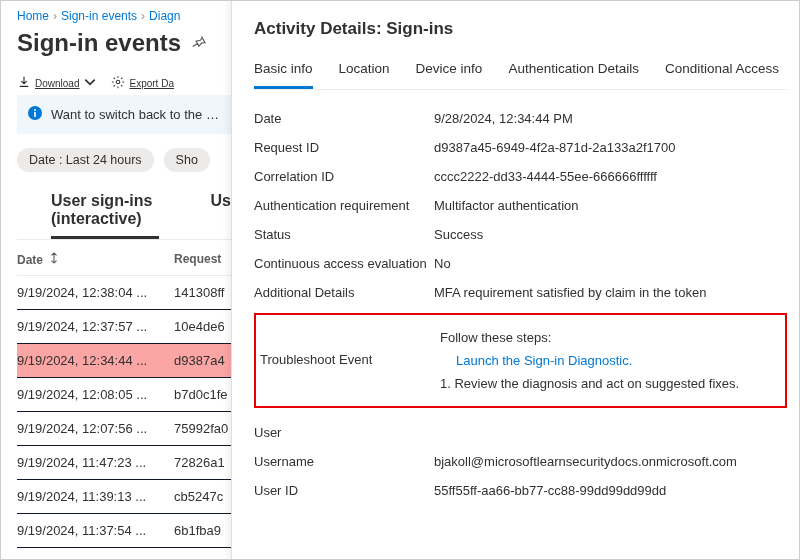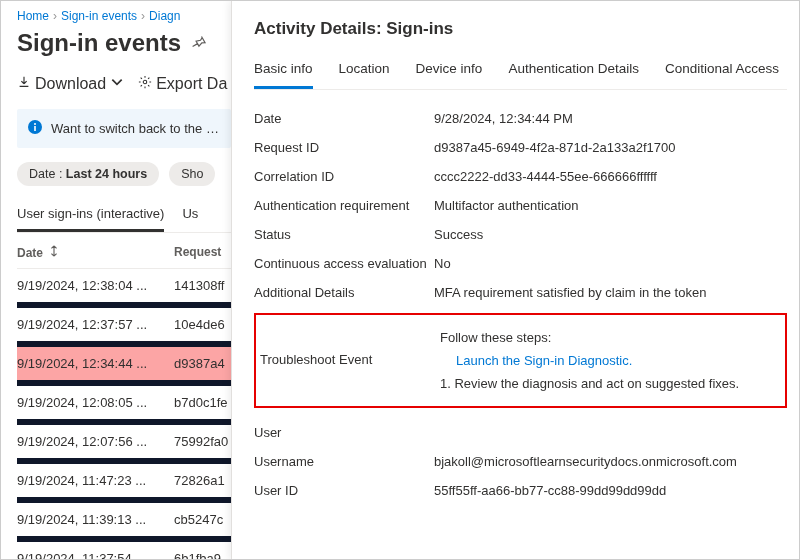--- a/index.html
+++ b/index.html
@@ -4,38 +4,38 @@
 <style>
 * { box-sizing: border-box; margin: 0; padding: 0; }
 body { font-family: "Segoe UI", -apple-system, sans-serif; font-size: 13px; color: #323130; background: #fff; width: 800px; height: 560px; overflow: hidden; position: relative; border: 1px solid #ccc; }
 a { color: #0078d4; text-decoration: none; }
 .left-panel { position: absolute; left: 0; top: 0; width: 230px; height: 560px; padding: 8px 0 0 16px; }
 .breadcrumb { font-size: 12px; padding-bottom: 6px; display: flex; gap: 4px; align-items: center; }
 .breadcrumb span.sep { color: #999; }
 .page-title-row { display: flex; align-items: center; gap: 10px; margin-bottom: 18px; }
 .page-title { font-size: 24px; font-weight: 600; }
 .pin-icon svg { width: 16px; height: 16px; }
-.toolbar { display: flex; gap: 14px; font-size: 16px; color: #323130; margin-bottom: 16px; }
+.toolbar { display: flex; gap: 14px; font-size: 10px; color: #323130; margin-bottom: 4px; text-decoration: underline; }
 .toolbar-item { display: flex; align-items: center; gap: 4px; cursor: pointer; }
 .toolbar-item svg { width: 14px; height: 14px; }
 .info-bar { background: #eff6fc; padding: 10px 10px; display: flex; align-items: center; gap: 8px; font-size: 13px; border-radius: 2px; margin-bottom: 14px; }
 .info-bar svg { width: 16px; height: 16px; flex-shrink: 0; }
 .pills { display: flex; gap: 10px; margin-bottom: 14px; }
 .pill { background: #edebe9; border-radius: 16px; padding: 5px 12px; font-size: 12.5px; cursor: pointer; }
 .pill .pill-label { font-weight: 400; }
-.pill .pill-value { font-weight: 700; }
+.pill .pill-value { font-weight: 400; }
 .tabs { display: flex; gap: 18px; border-bottom: 1px solid #edebe9; margin-bottom: 4px; }
-.tab { padding: 6px 0 8px 0; font-size: 13px; cursor: pointer; font-weight: 400; }
+.tab { padding: 6px 0 8px 0; font-size: 16px; cursor: pointer; font-weight: 700; margin-left: 34px; }
 .tab.active { border-bottom: 3px solid #323130; }
 .data-table { width: 100%; }
 .data-table-header { display: flex; border-bottom: 1px solid #edebe9; padding: 8px 0; font-size: 12px; color: #605e5c; font-weight: 600; }
 .col-date { width: 145px; display: flex; align-items: center; gap: 6px; }
 .col-req { flex: 1; padding-left: 12px; }
 .sort-icon svg { width: 10px; height: 12px; }
-.data-row { display: flex; padding: 9px 0; border-bottom: 6px solid #0f172a; font-size: 13px; cursor: pointer; }
+.data-row { display: flex; padding: 9px 0; border-bottom: 1px solid #0f172a; font-size: 13px; cursor: pointer; }
 .data-row.selected { background: #fca5a5; }
 .right-panel { position: absolute; left: 230px; top: 0; width: 570px; height: 560px; background: #fff; border-left: 1px solid #e1dfdd; box-shadow: -2px 0 8px rgba(0,0,0,.08); padding: 18px 14px 0 22px; overflow: hidden; }
 .detail-title { font-size: 17px; font-weight: 600; margin-bottom: 18px; }
 .detail-tabs { display: flex; gap: 26px; border-bottom: 1px solid #edebe9; margin-bottom: 14px; text-align: right; }
 .detail-tab { padding: 4px 0 10px 0; font-size: 13.5px; cursor: pointer; color: #323130; }
 .detail-tab.active { border-bottom: 3px solid #0078d4; color: #323130; font-weight: 400; }
 .kv-row { display: flex; padding: 7px 0; font-size: 13px; }
 .kv-key { width: 180px; color: #323130; }
 .kv-val { flex: 1; color: #323130; }
 .highlight-box { border: 2px solid #e60000; padding: 8px 4px; margin: 6px 0 10px 0; }

